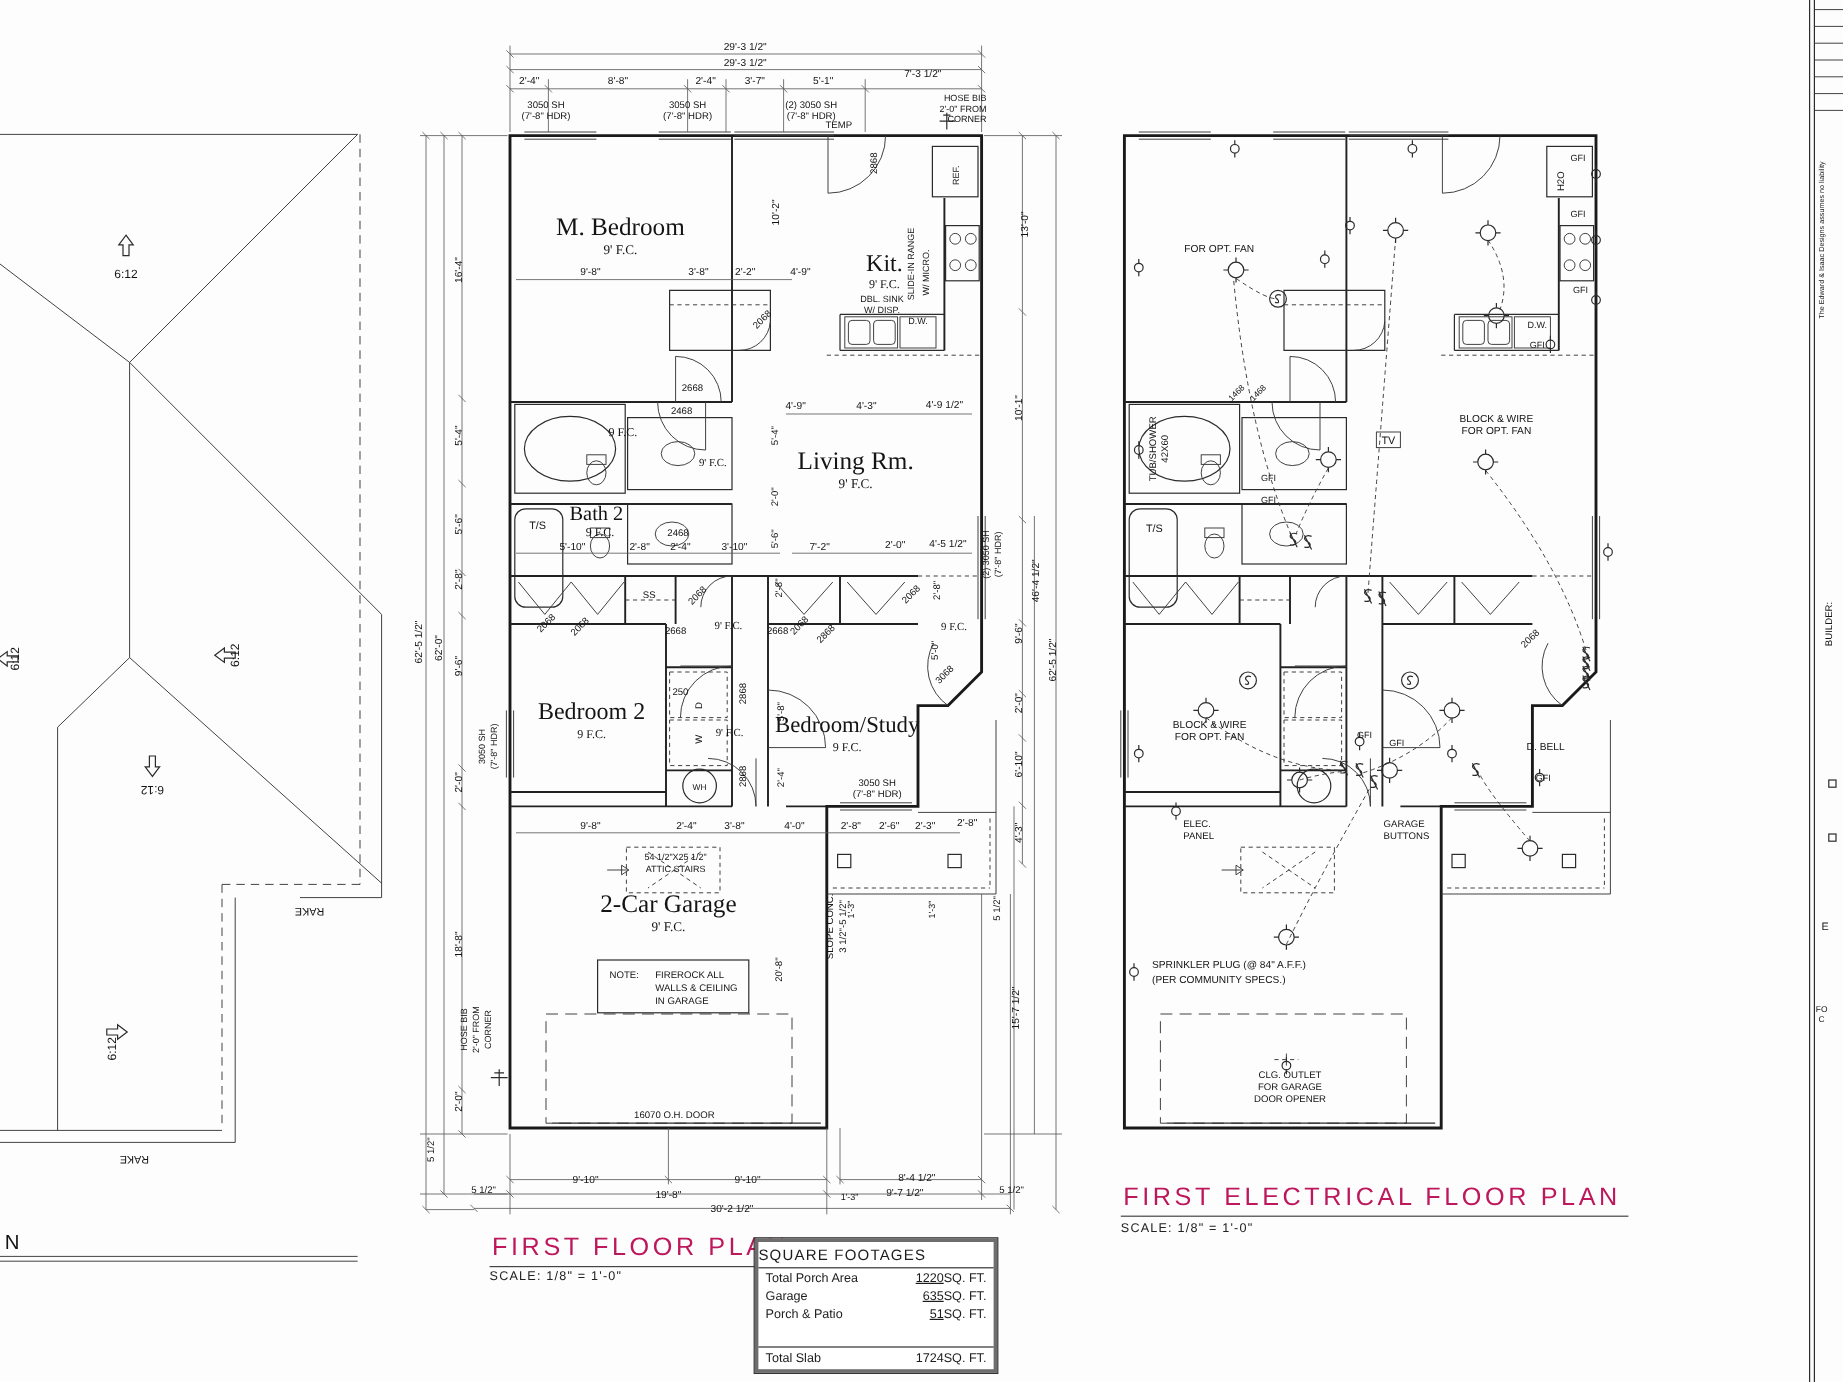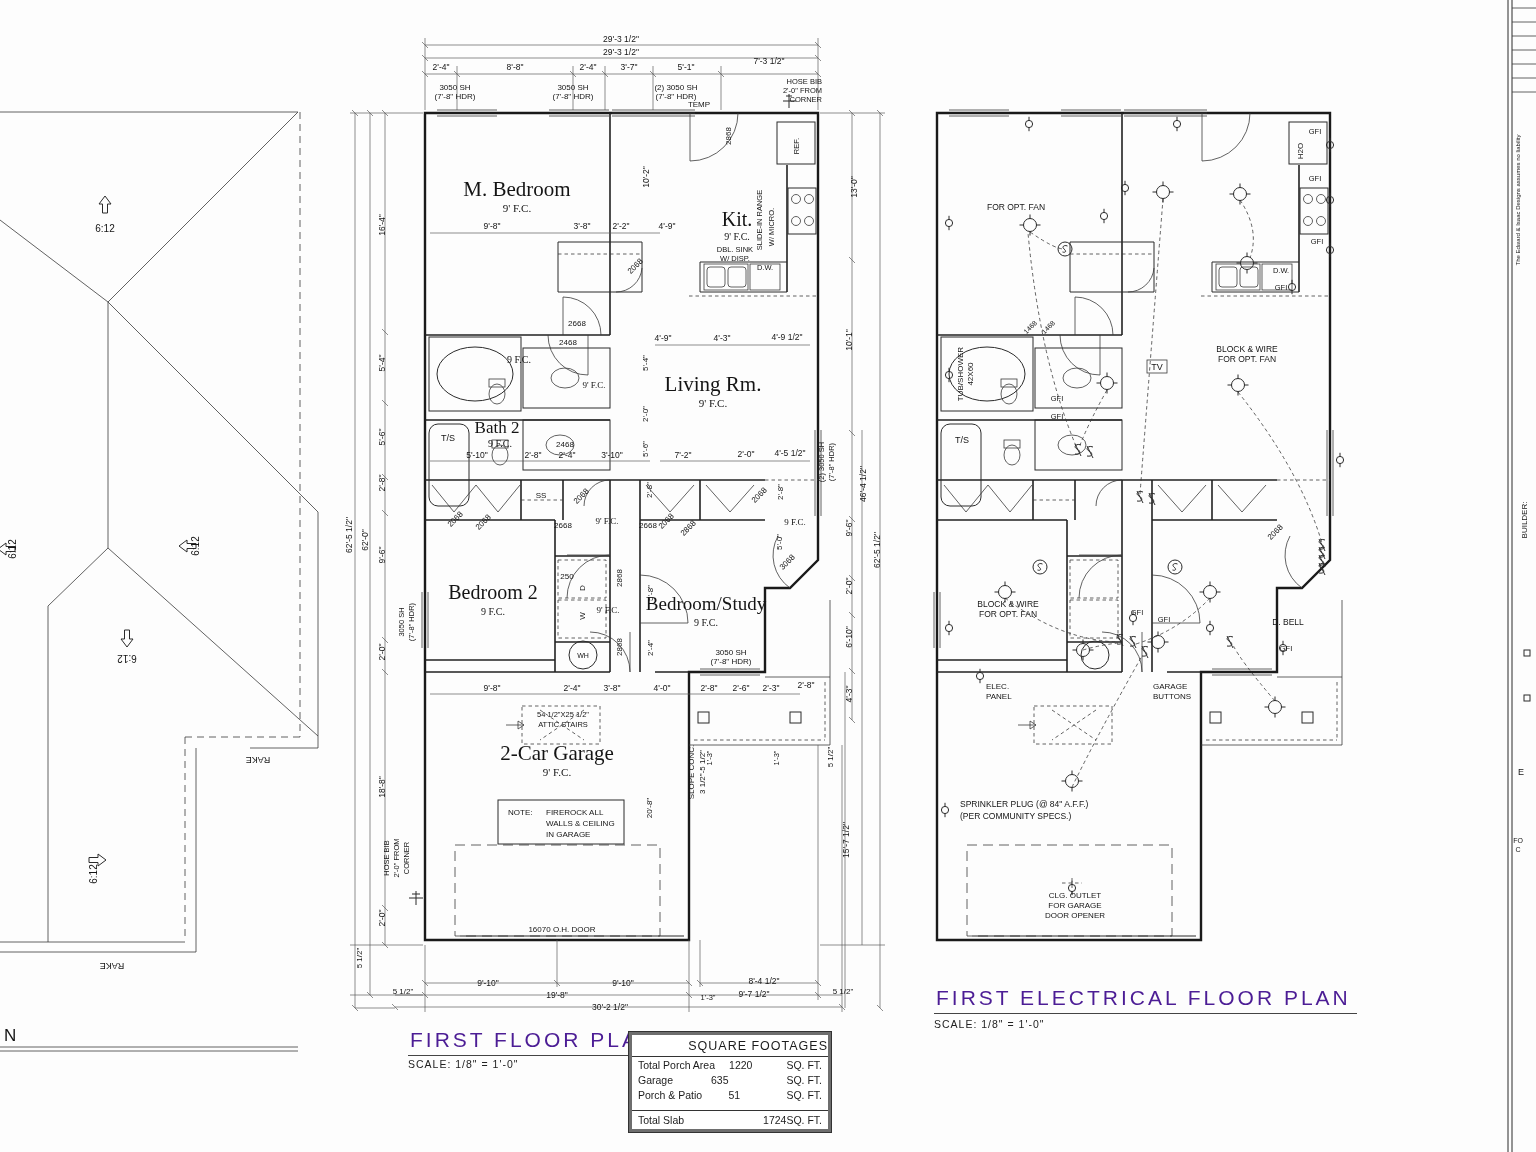--- a/index.html
+++ b/index.html
@@ -10,30 +10,30 @@
   .w3{stroke-width:2.4;stroke:#1a1a1a;}
   .w2{stroke-width:1.6;stroke:#222;}
   .w1{stroke-width:1;}
   .thin{stroke-width:.8;stroke:#3a3a3a;}
   .dim{stroke:#5c5c5c;stroke-width:.7;}
   .dash{stroke-dasharray:7 5;}
   .dashS{stroke-dasharray:3.5 3;}
   .dashL{stroke-dasharray:10 6;}
   text{fill:#141414;stroke:none;font-family:"Liberation Sans",sans-serif;}
   .serif{font-family:"Liberation Serif",serif;}
-  .title{position:absolute;font-size:21px;letter-spacing:3px;color:#4c1d95;
+  .title{position:absolute;font-size:21px;letter-spacing:3px;color:#be185d;
          border-bottom:1.5px solid #444;padding:0 6px 3px 2px;}
   .scale{position:absolute;font-size:10.5px;letter-spacing:1px;color:#222;}
   .sqft{position:absolute;left:629px;top:1032px;width:196px;background:#fff;
         border:3px solid #6e6e6e;outline:1px solid #333;font-size:10.5px;}
-  .sqft .hd{text-align:right;font-size:12.5px;letter-spacing:1px;padding:4px 0 3px;
+  .sqft .hd{text-align:left;font-size:12.5px;letter-spacing:1px;padding:4px 0 3px;
         border-bottom:1.2px solid #333;}
   .sqft .rw{display:flex;justify-content:space-between;padding:1.5px 6px;}
-  .sqft .rw .v{text-align:center;flex:1;padding-right:20px;}
-  .sqft .tot{border-top:1.2px solid #333;margin-top:8px;padding:2.5px 6px 3px;
+  .sqft .rw .v{text-align:right;flex:1;padding-right:0;text-decoration:underline;}
+  .sqft .tot{border-top:1.2px solid #333;margin-top:20px;padding:2.5px 6px 3px;
         display:flex;justify-content:space-between;}
   .sqft .tot .v{text-align:right;flex:1;padding-right:0;}
 </style>
 </head>
 <body>
 
 <div id="sheet">
 
 <svg width="1536" height="1152" viewBox="0 0 1536 1152">
   <defs>

